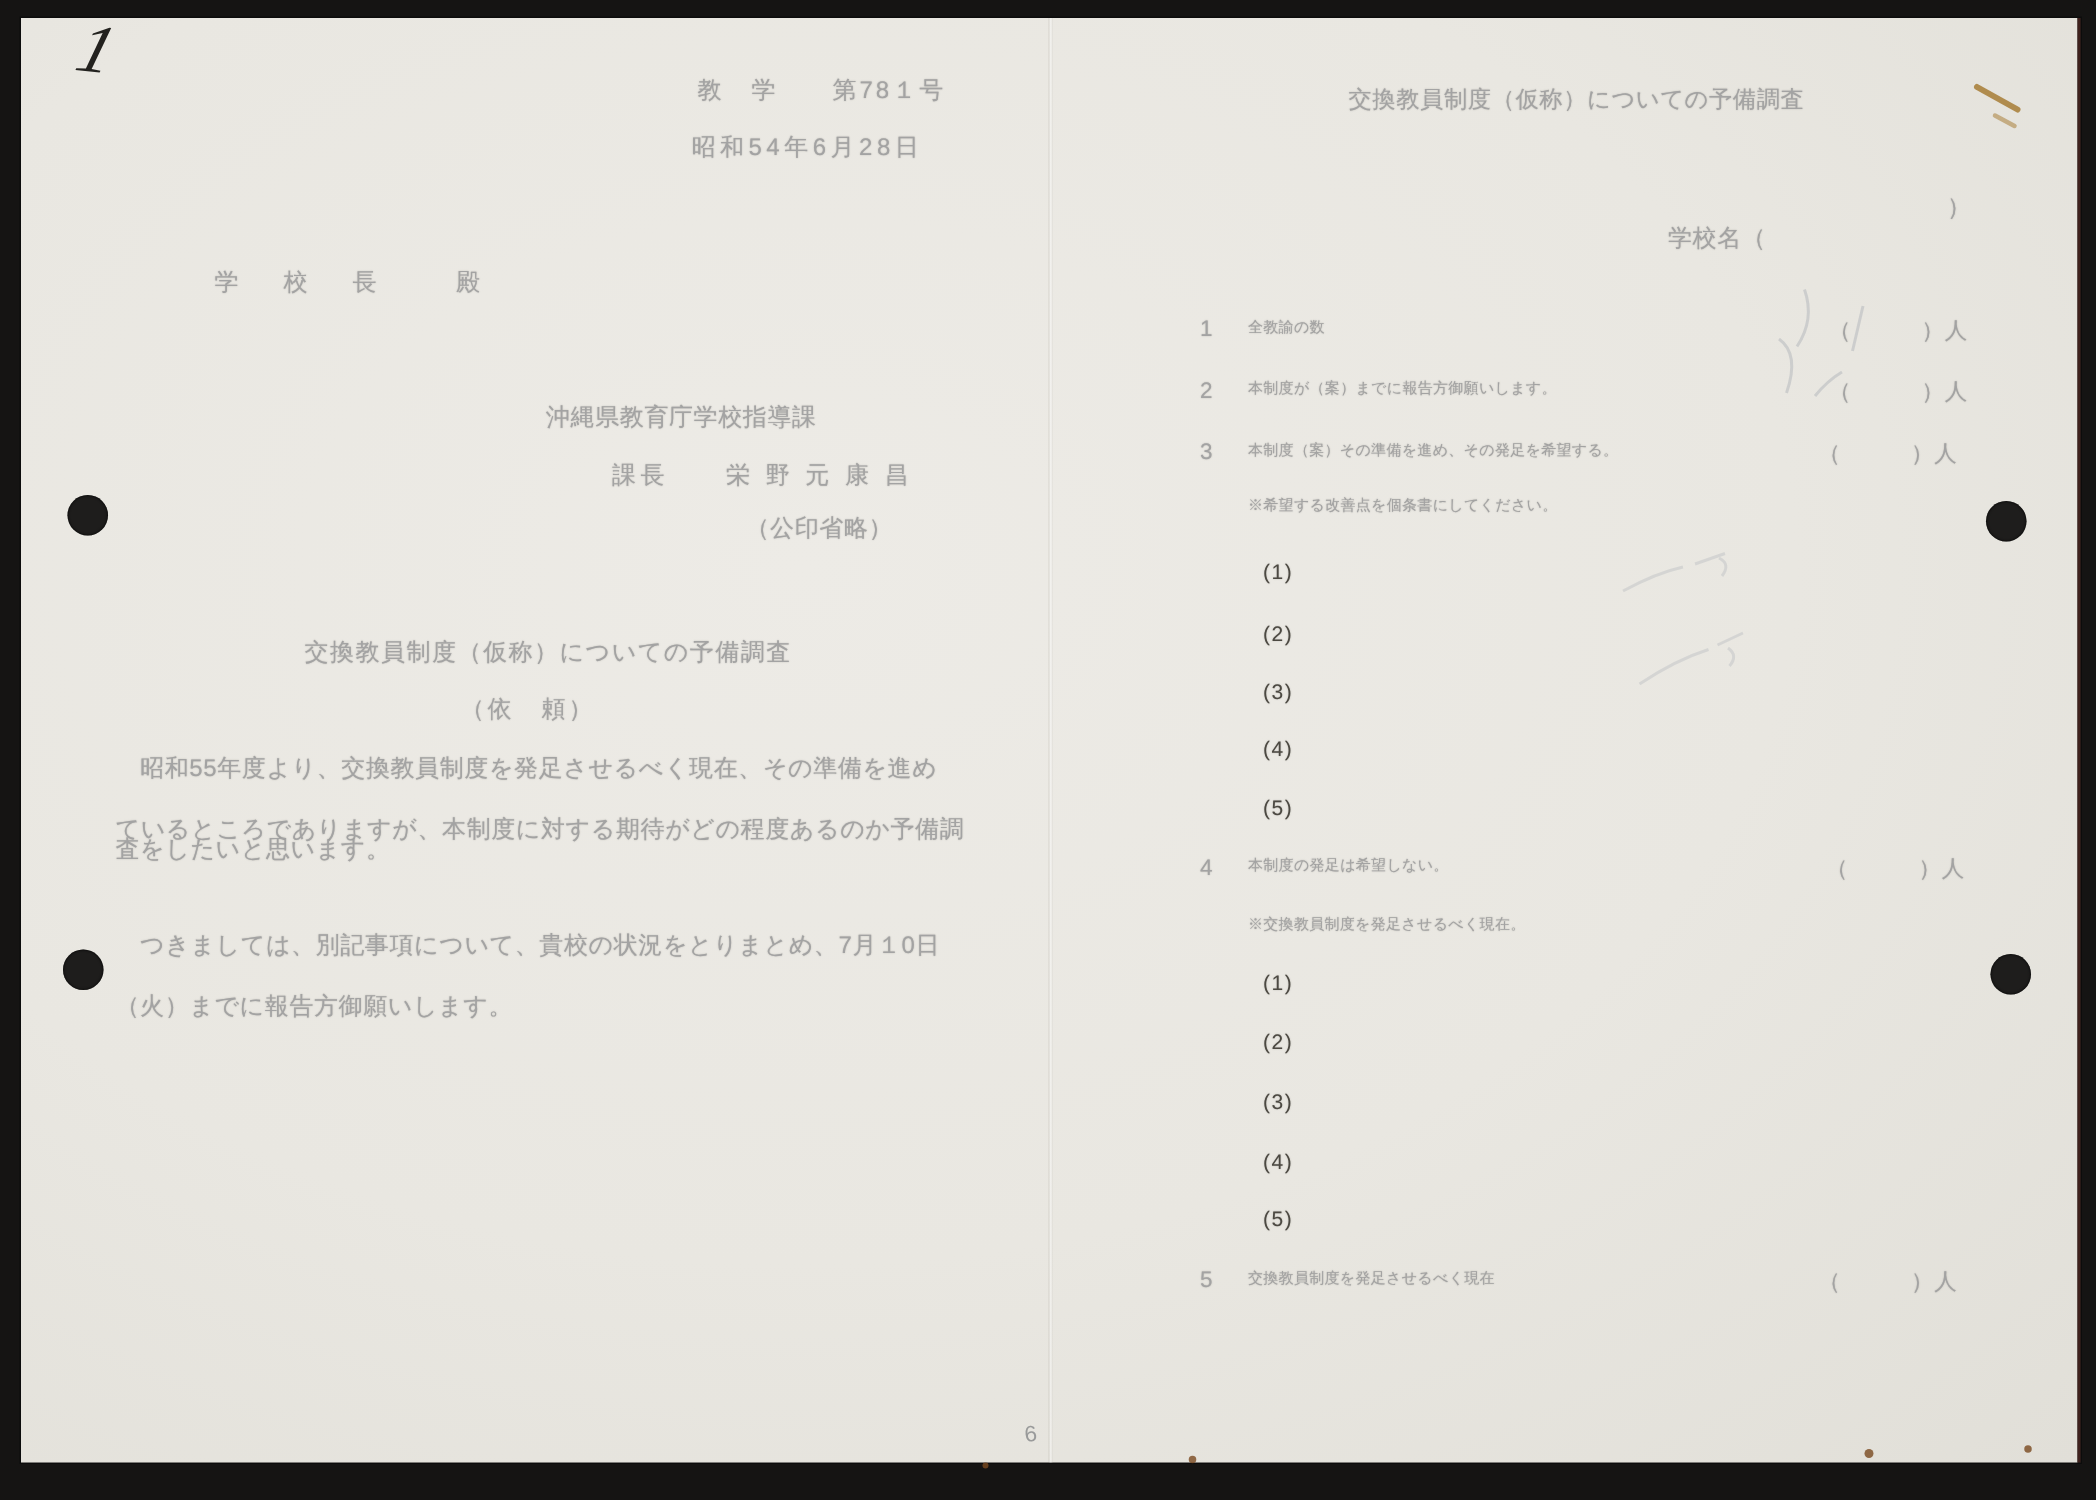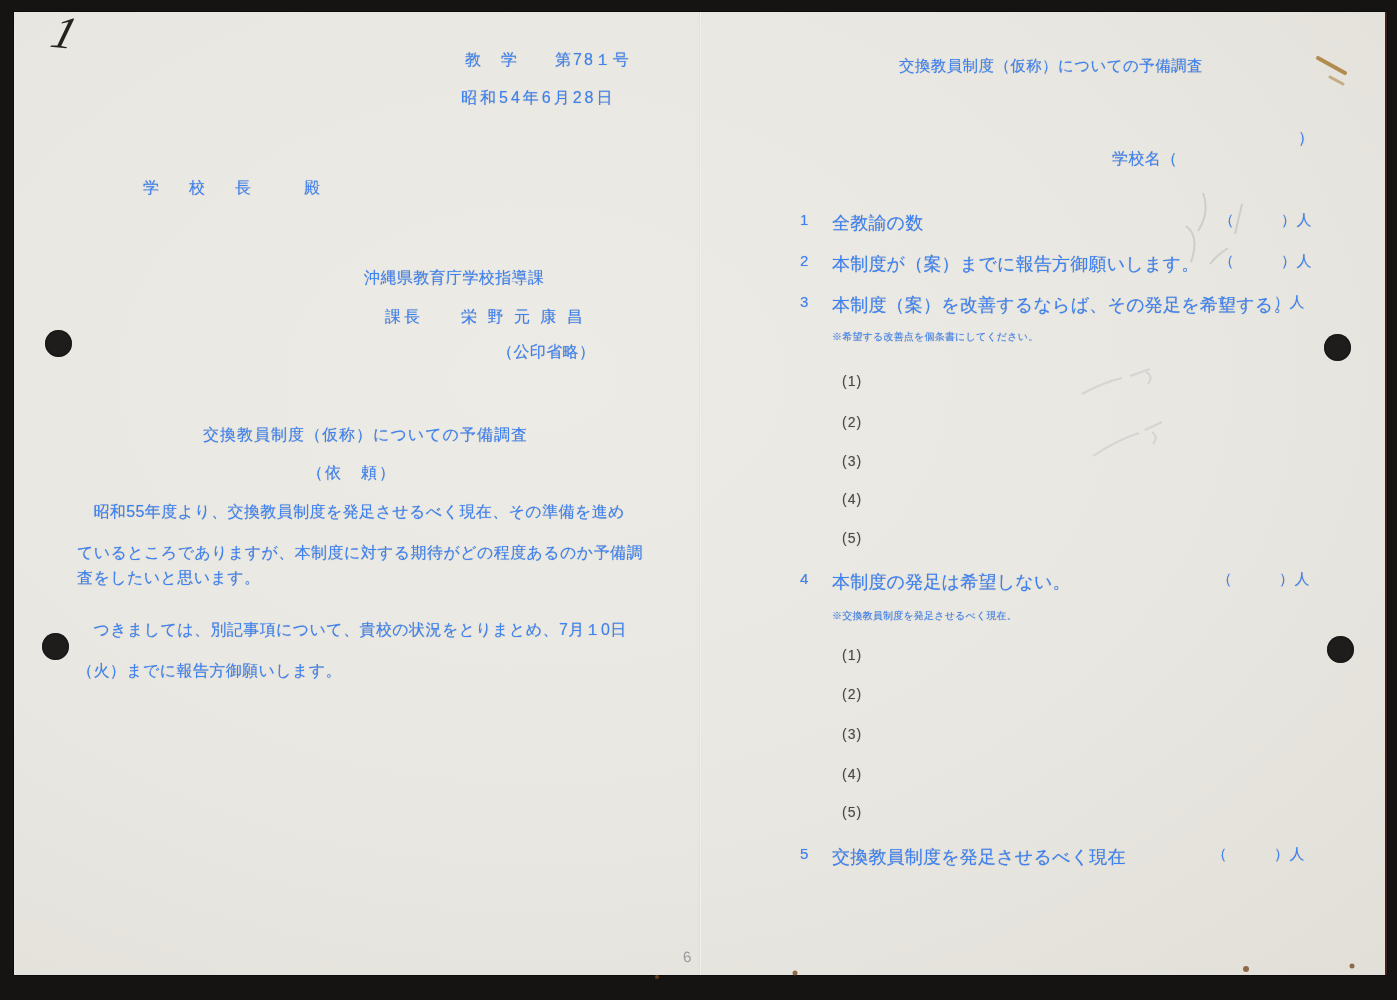--- a/index.html
+++ b/index.html
@@ -16,26 +16,26 @@
   }
   .fold{
     position:absolute;left:699px;top:12px;width:3px;height:963px;
     background:linear-gradient(90deg, rgba(120,115,100,0.18), rgba(255,255,255,0.5), rgba(120,115,100,0.10));
   }
   .hole{
     position:absolute;width:27px;height:27px;border-radius:50%;
     background:#1e1d1c;box-shadow:inset 0 0 2px #000;
   }
   .t{
-    position:absolute;white-space:pre;color:#3b82f6;
+    position:absolute;white-space:pre;color:#a3a3a3;
     font-size:16px;letter-spacing:0.4px;
     text-shadow:0 0 1px rgba(73,70,63,0.35);
   }
   .item-no{font-size:15px;}
-  .item-text{font-size:18px;letter-spacing:0.2px;}
+  .item-text{font-size:10px;letter-spacing:0.2px;}
   .note{font-size:10px;letter-spacing:0.2px;}
   .blank{font-size:14px;letter-spacing:1px;color:#4c4942;}
   .answer{font-size:15px;letter-spacing:0.5px;}
   .corner-mark{
     position:absolute;left:53px;top:6px;
     font-family:"Liberation Serif", serif;font-style:italic;
     font-size:46px;color:#23221f;transform:rotate(6deg) skewX(-10deg);
     text-shadow:none;letter-spacing:0;
   }
   .footer-mark{
@@ -53,44 +53,44 @@
 <div class="hole" style="left:45px;top:330px;"></div>
 <div class="hole" style="left:42px;top:633px;"></div>
 <div class="hole" style="left:1324px;top:334px;"></div>
 <div class="hole" style="left:1327px;top:636px;"></div>
 
 <span class="corner-mark">1</span>
 <span class="t" style="left:465px;top:50px;letter-spacing:2px;">教　学　　第78１号</span>
 <span class="t" style="left:461px;top:88px;letter-spacing:3px;">昭和54年6月28日</span>
 <span class="t" style="left:103px;top:178px;letter-spacing:7px;margin-left:40px;">学　校　長　　殿</span>
 <span class="t" style="left:364px;top:268px;">沖縄県教育庁学校指導課</span>
-<span class="t" style="left:385px;top:307px;letter-spacing:3px;text-align:center;">課長　　栄 野 元 康 昌</span>
+<span class="t" style="left:408px;top:307px;letter-spacing:3px;text-align:center;">課長　　栄 野 元 康 昌</span>
 <span class="t" style="left:497px;top:342px;">（公印省略）</span>
 <span class="t" style="left:203px;top:425px;letter-spacing:1px;">交換教員制度（仮称）についての予備調査</span>
 <span class="t" style="left:307px;top:463px;letter-spacing:2px;">（依　頼）</span>
 <span class="t" style="left:77px;top:502px;">　昭和55年度より、交換教員制度を発足させるべく現在、その準備を進め</span>
 <span class="t" style="left:77px;top:543px;">ているところでありますが、本制度に対する期待がどの程度あるのか予備調</span>
-<span class="t" style="left:77px;top:568px;font-family:Liberation Mono, monospace;">査をしたいと思います。</span>
+<span class="t" style="left:77px;top:556px;font-family:Liberation Mono, monospace;">査をしたいと思います。</span>
 <span class="t" style="left:77px;top:620px;">　つきましては、別記事項について、貴校の状況をとりまとめ、7月１0日</span>
 <span class="t" style="left:77px;top:661px;">（火）までに報告方御願いします。</span>
 
 <span class="t" style="left:899px;top:56px;font-size:15.5px;">交換教員制度（仮称）についての予備調査</span>
 <span class="t" style="left:1112px;top:128px;margin-top:21px;">学校名（</span>
 <span class="t" style="left:1298px;top:128px;">）</span>
 
 <span class="t item-no" style="left:800px;top:211px;">1</span>
 <span class="t item-text" style="left:832px;top:211px;">全教諭の数</span>
 <span class="t answer" style="left:1219px;top:211px;">（　　　）人</span>
 
 <span class="t item-no" style="left:800px;top:252px;">2</span>
 <span class="t item-text" style="left:832px;top:252px;">本制度が（案）までに報告方御願いします。</span>
 <span class="t answer" style="left:1219px;top:252px;">（　　　）人</span>
 
 <span class="t item-no" style="left:800px;top:293px;">3</span>
-<span class="t item-text" style="left:832px;top:293px;">本制度（案）を改善するならば、その発足を希望する。</span>
+<span class="t item-text" style="left:832px;top:293px;">本制度（案）その準備を進め、その発足を希望する。</span>
 <span class="t answer" style="left:1212px;top:293px;">（　　　）人</span>
 <span class="t note" style="left:832px;top:330px;">※希望する改善点を個条書にしてください。</span>
 <span class="t blank" style="left:842px;top:373px;">(1)</span>
 <span class="t blank" style="left:842px;top:414px;">(2)</span>
 <span class="t blank" style="left:842px;top:453px;">(3)</span>
 <span class="t blank" style="left:842px;top:491px;">(4)</span>
 <span class="t blank" style="left:842px;top:530px;">(5)</span>
 
 <span class="t item-no" style="left:800px;top:570px;">4</span>
 <span class="t item-text" style="left:832px;top:570px;">本制度の発足は希望しない。</span>

